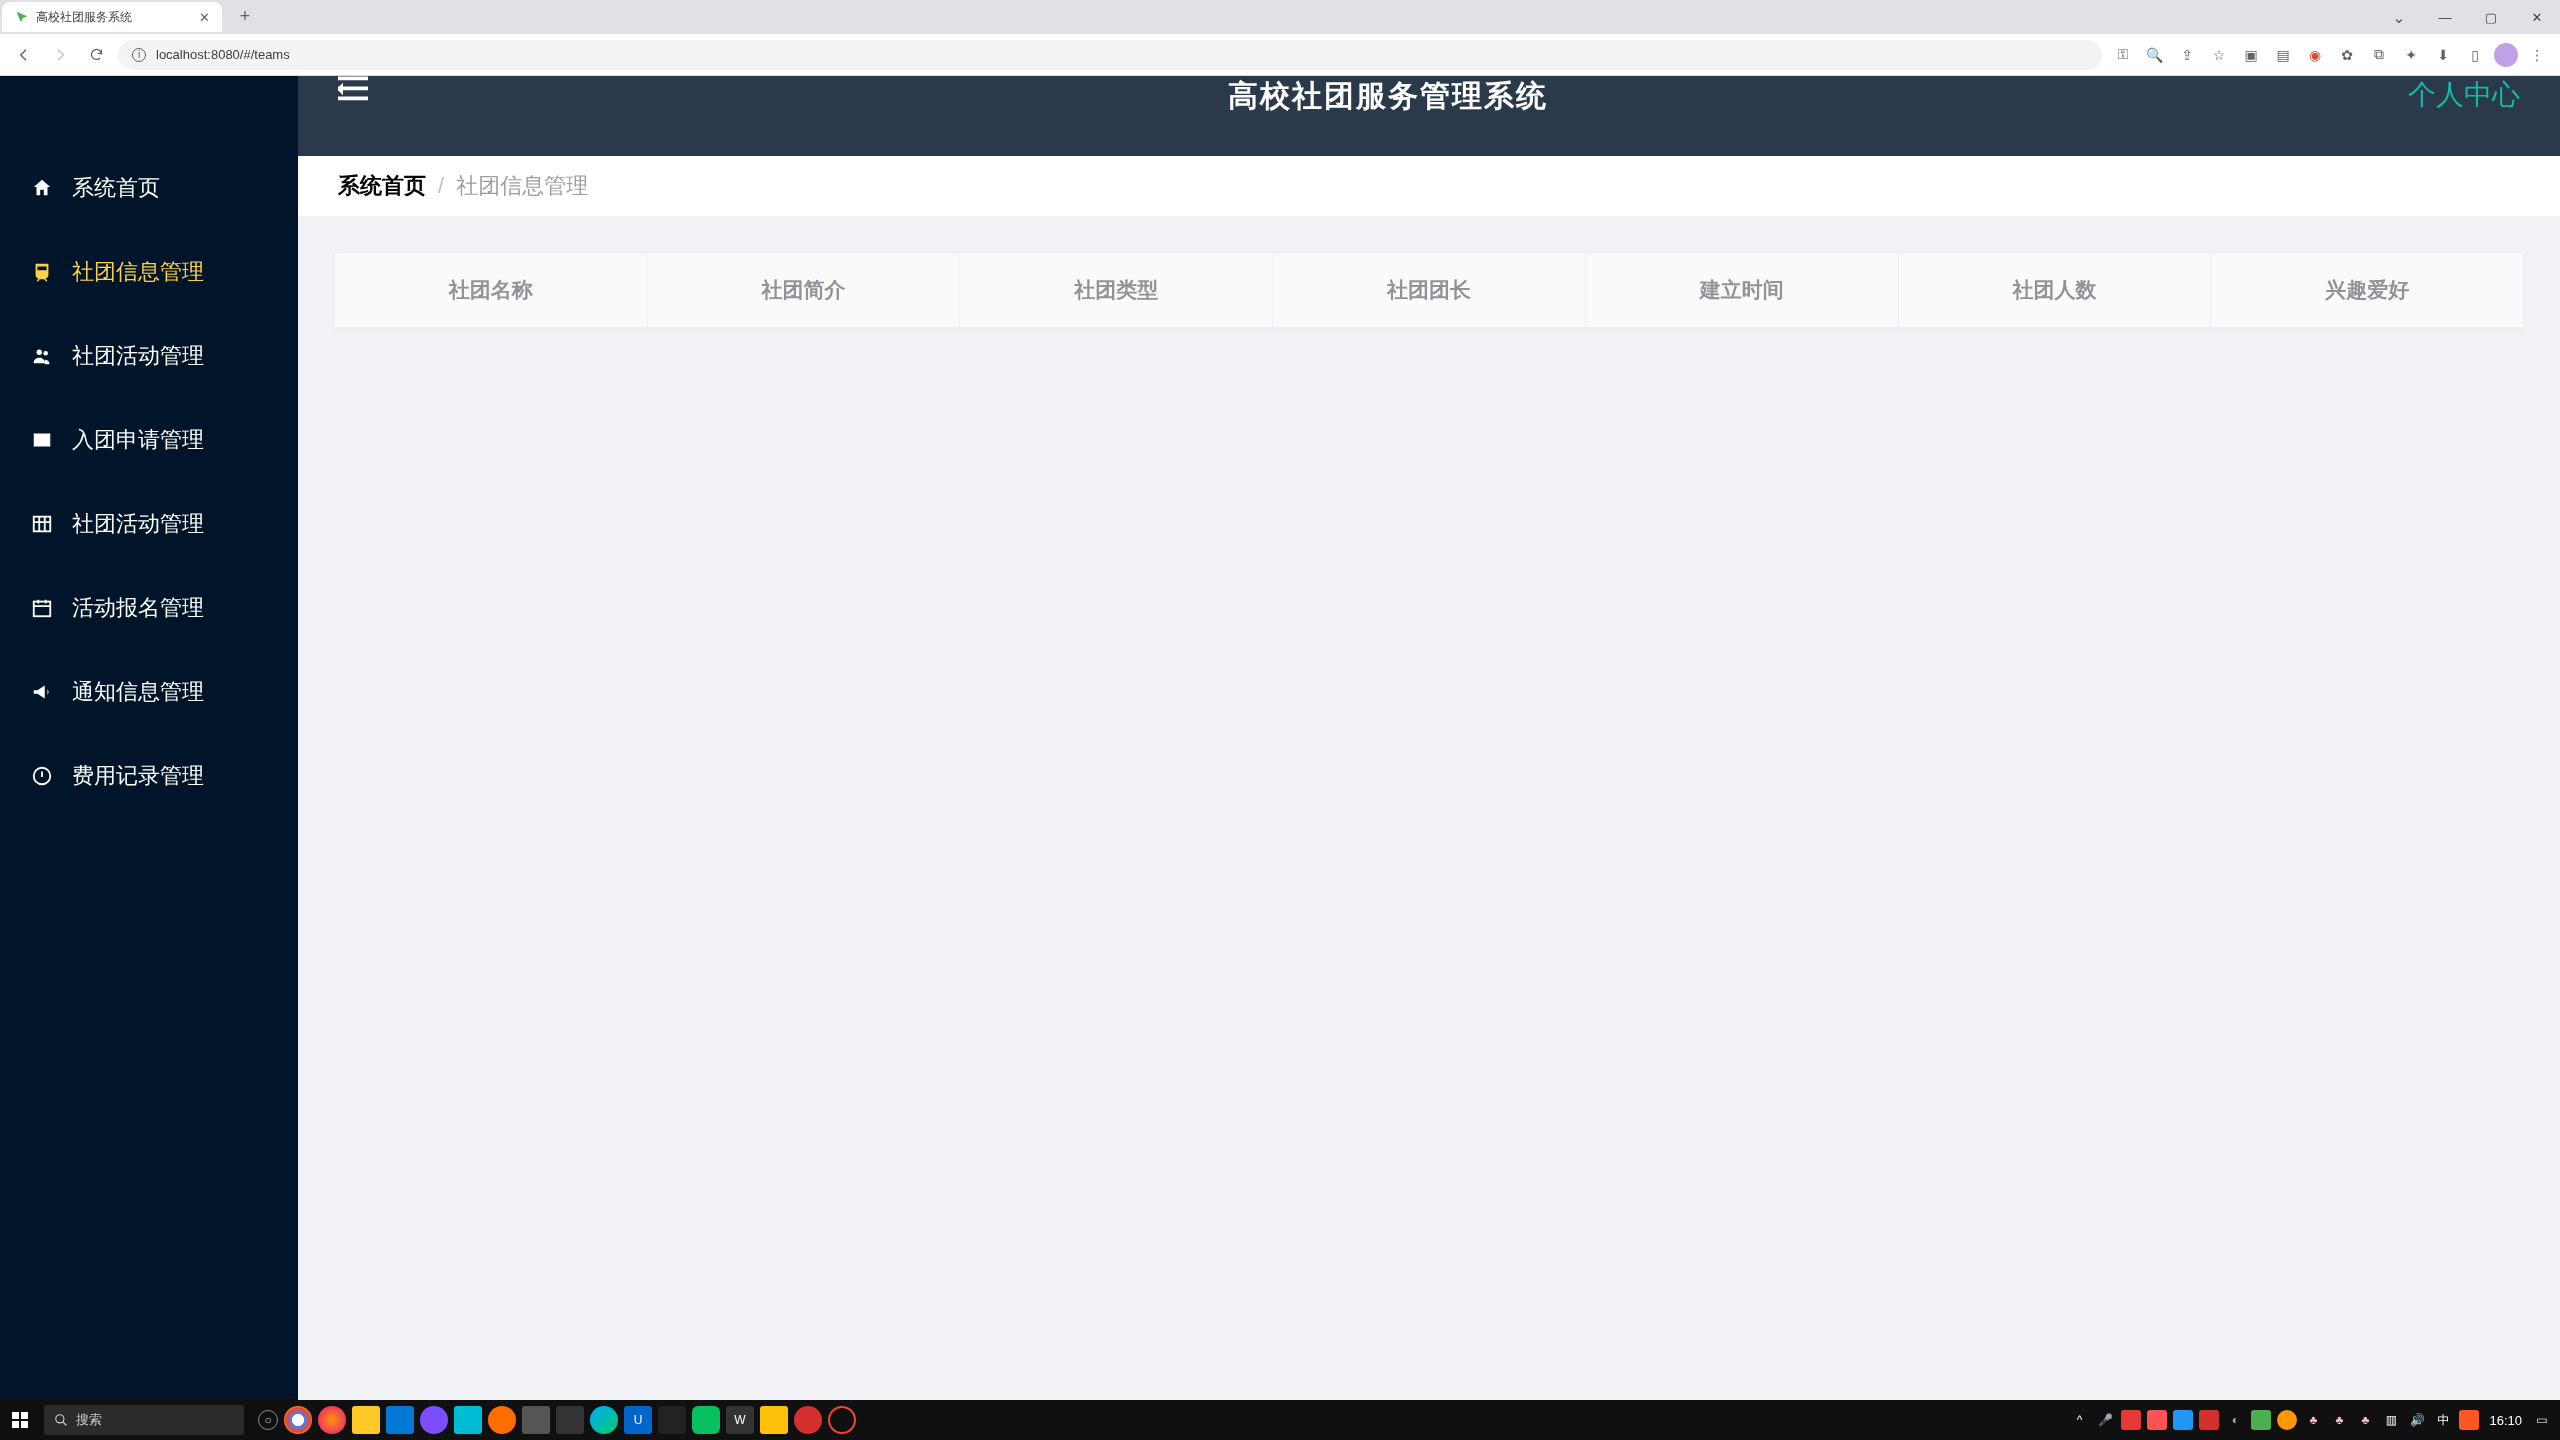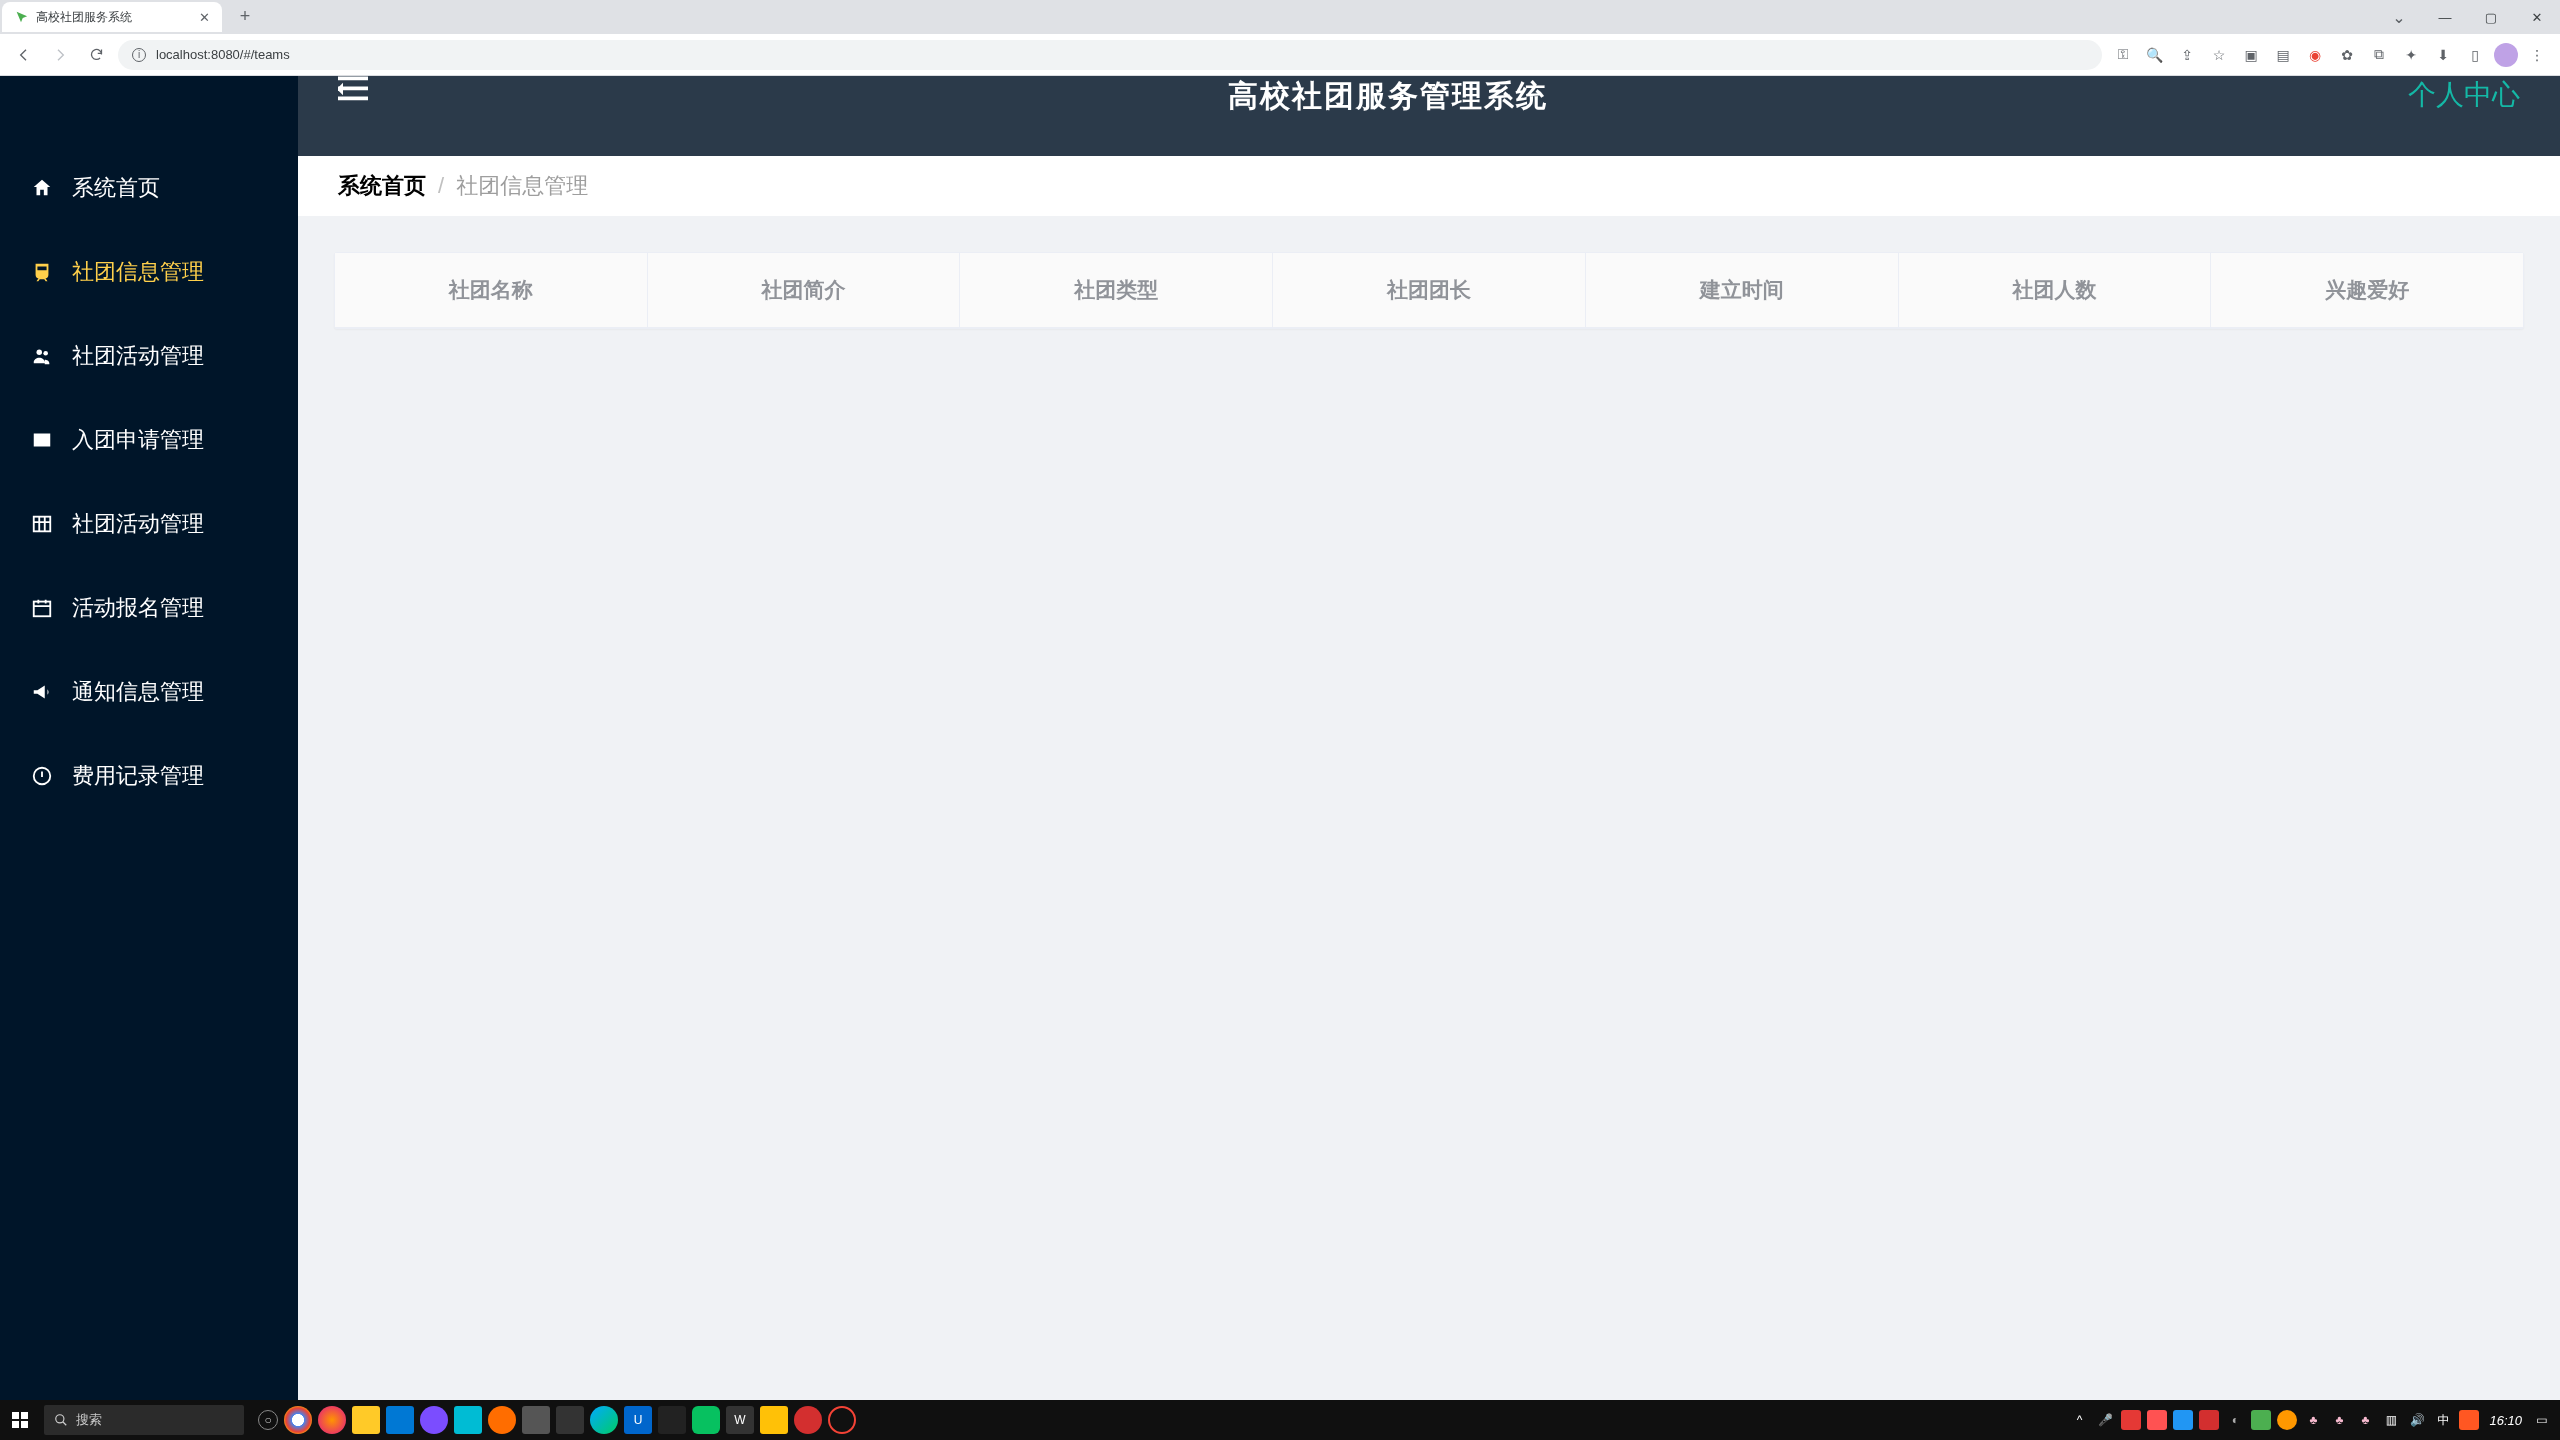--- a/index.html
+++ b/index.html
@@ -96,21 +96,21 @@
       position:fixed; left:0; right:0; bottom:0; height:40px; background:#101010;
       display:flex; align-items:center; color:#fff; font-size:12px;
     }
     .start { width:40px; height:40px; display:flex;align-items:center;justify-content:center; }
     .search-box { width: 200px; height:30px; background:#2b2b2b; margin-left:4px;
       display:flex; align-items:center; padding:0 10px; gap:8px; color:#ccc; font-size:13px; border-radius:2px;}
     .tb-apps { display:flex; margin-left:14px; gap:6px; align-items:center; }
     .tb-apps .app-ic { width:28px; height:28px; border-radius:3px; display:flex;align-items:center;justify-content:center;font-size:12px;}
     .tray { margin-left:auto; display:flex; align-items:center; gap:6px; padding-right:8px; }
     .tray .t-ic { width:20px; height:20px; display:flex;align-items:center;justify-content:center;font-size:12px; }
-    .tray .clock { font-size:13px; color:#fff; margin: 0 4px; font-style: italic; }
+    .tray .clock { font-size:13px; color:#fff; margin: 0 4px; }
 
     svg { display:block; }
   </style>
 </head>
 <body>
 
 <div class="chrome">
   <div class="tab-strip">
     <div class="tab">
       <span class="favicon">

